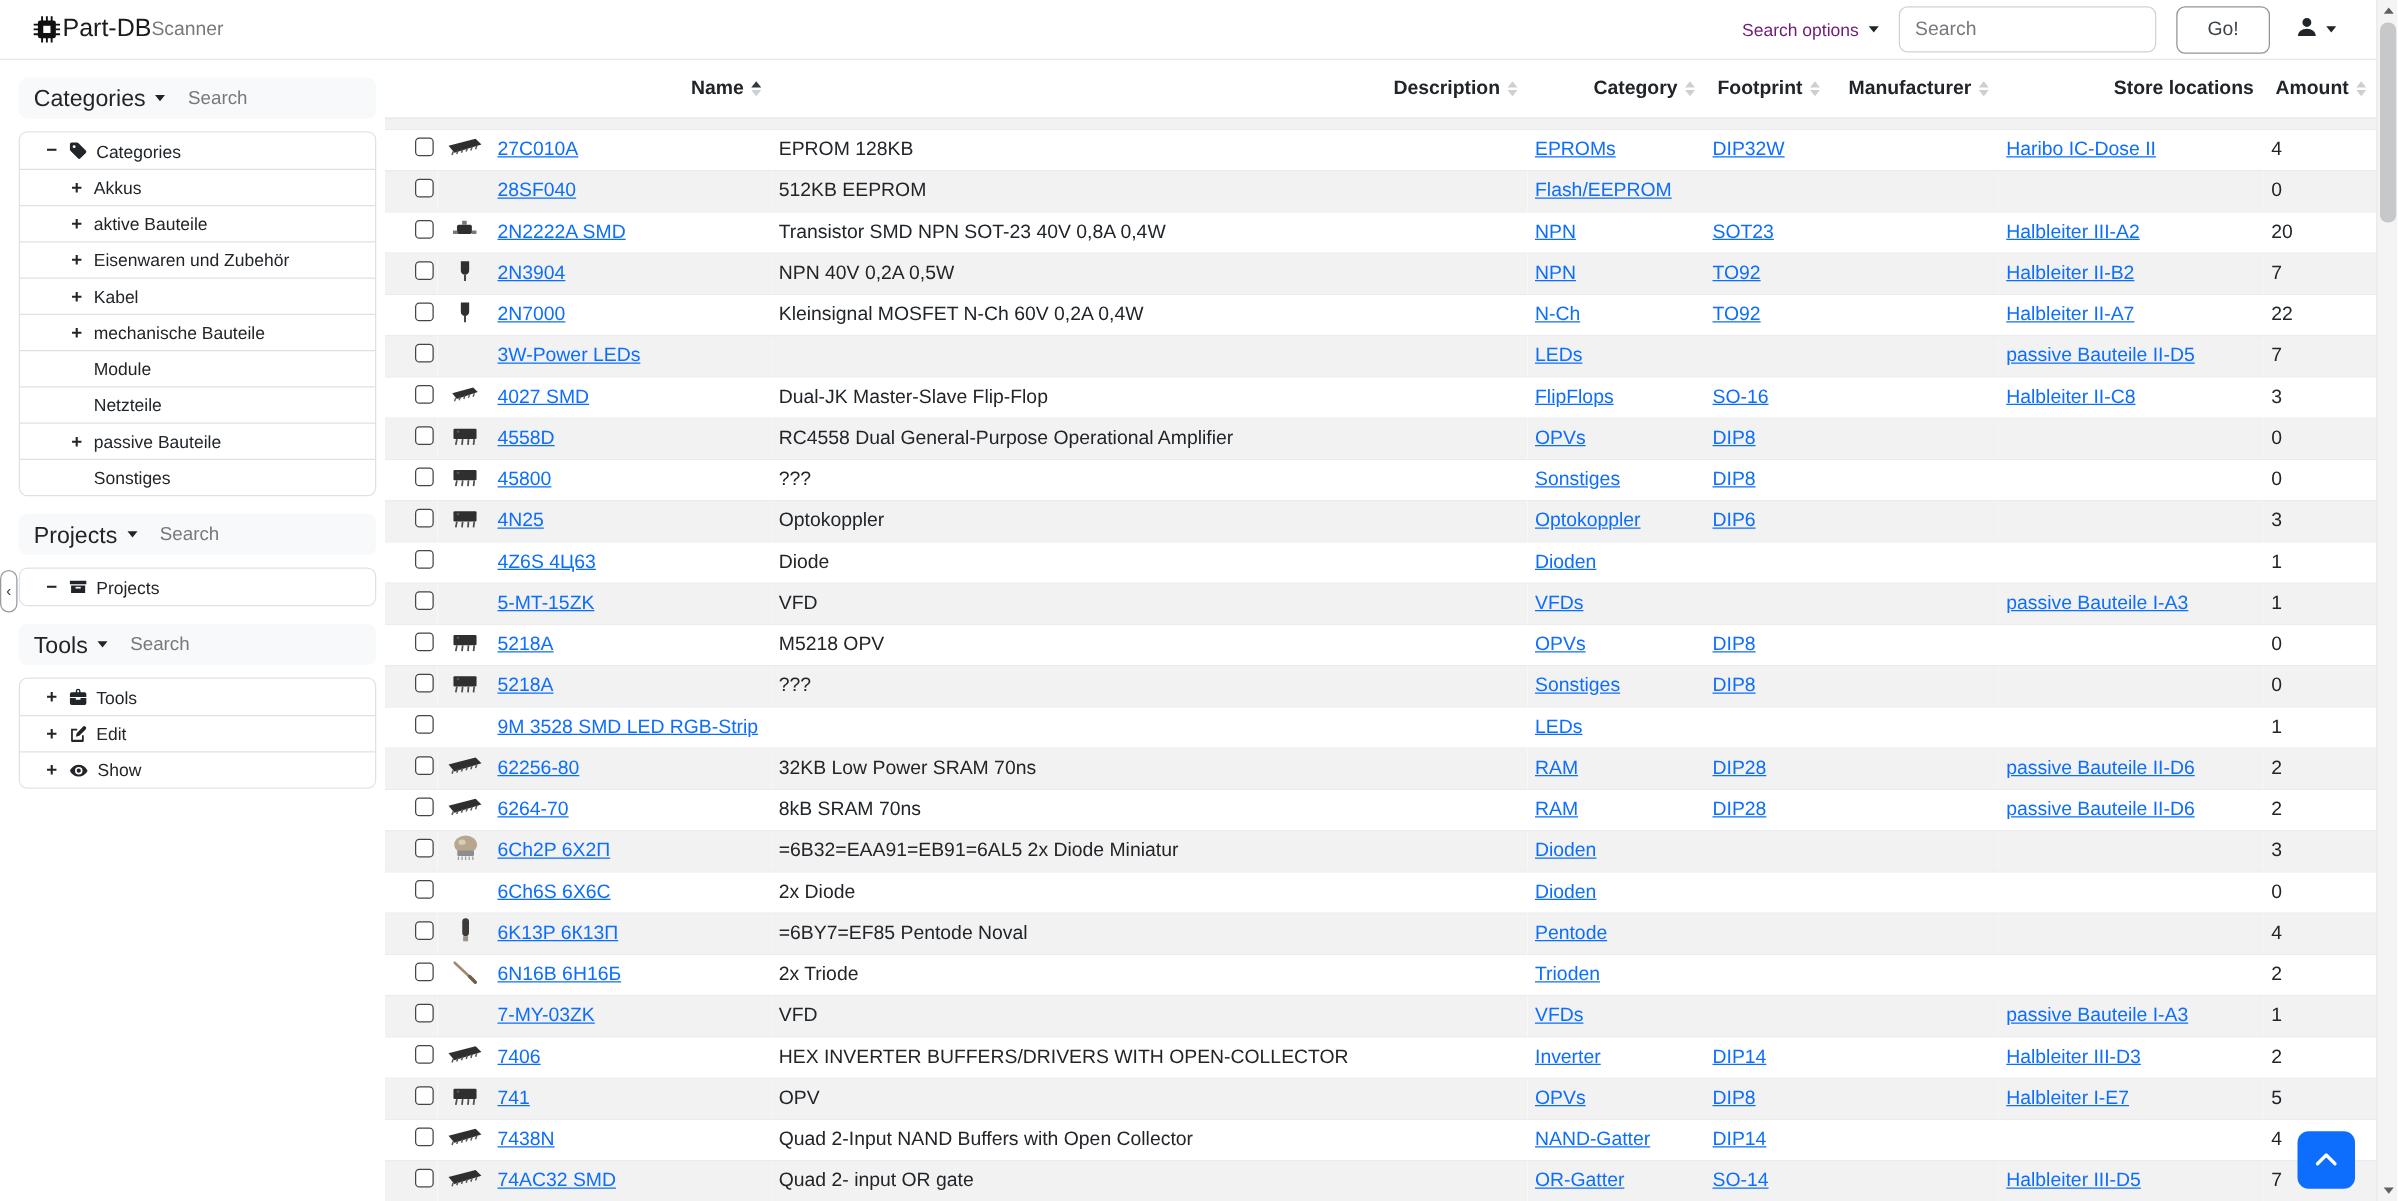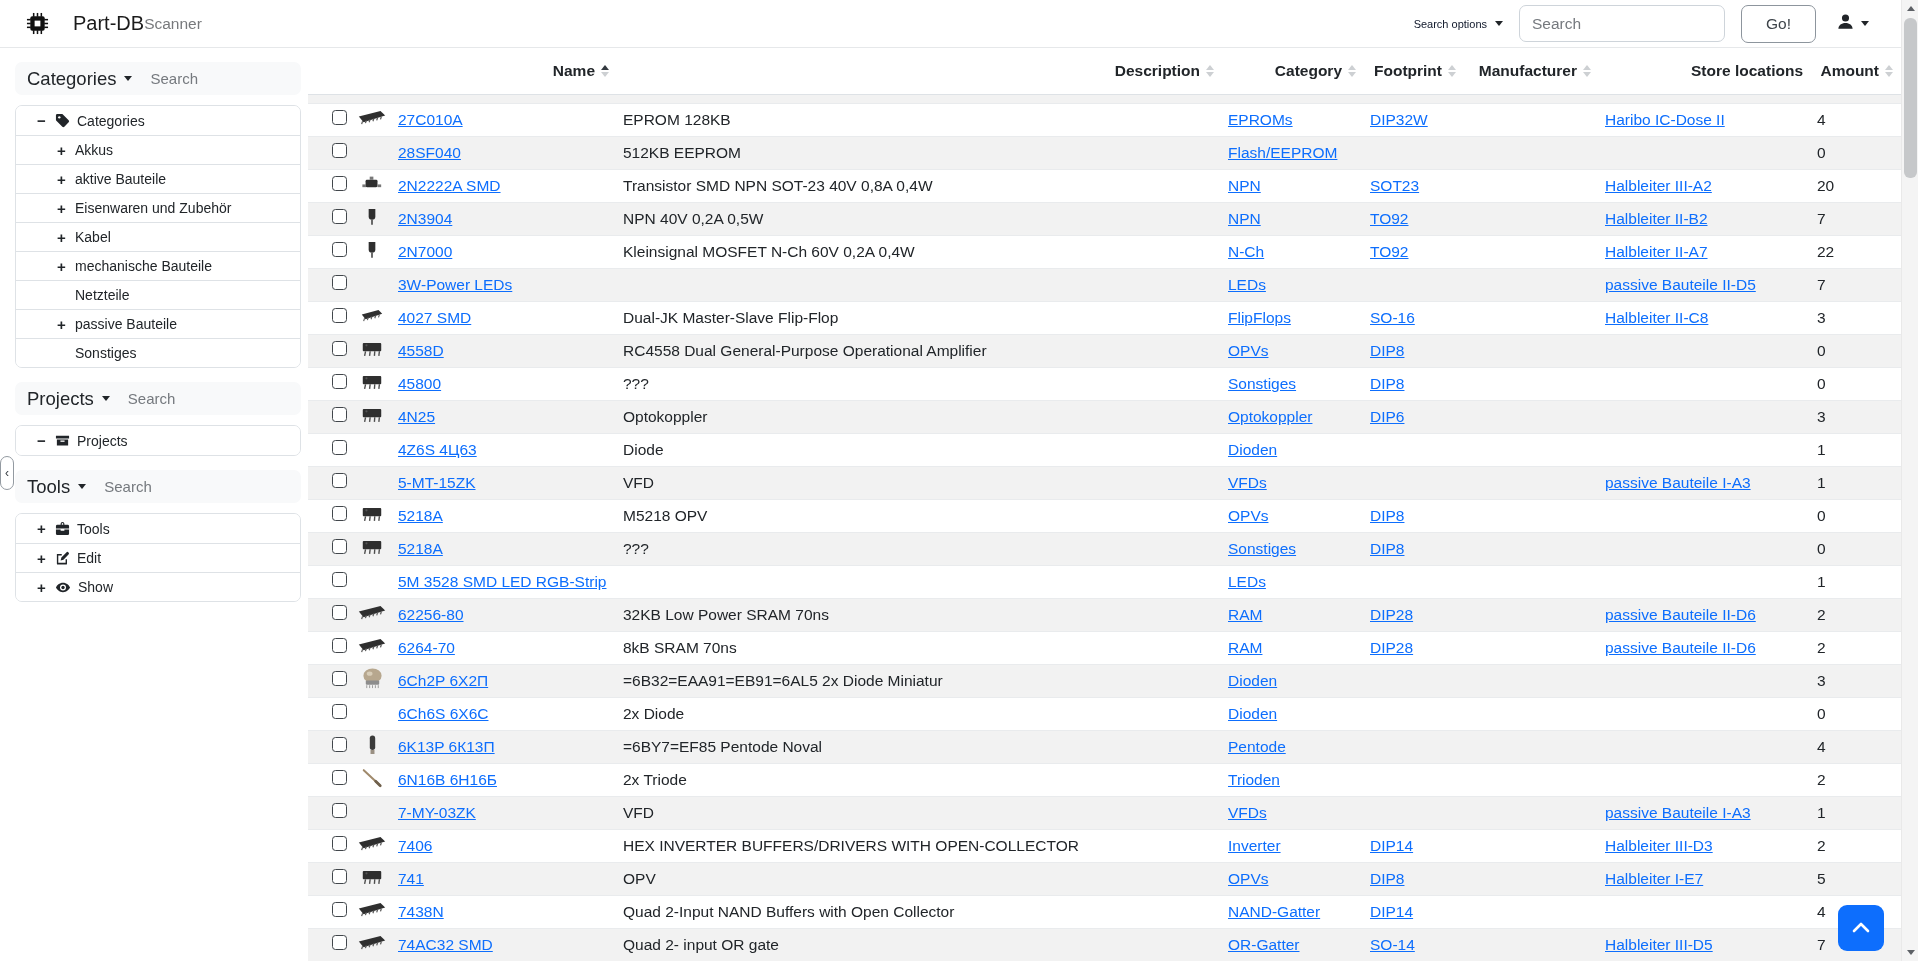--- a/index.html
+++ b/index.html
@@ -7,25 +7,25 @@
   body {
     width:1918px; height:961px; overflow:hidden; position:relative;
     font-family:"Liberation Sans", sans-serif; background:#fff; color:#212529;
   }
   
   .navbar {
     position:absolute; left:0; top:0; width:1901px; height:48px;
     display:flex; align-items:center; padding:0 14px 0 26px;
     background:#fff; border-bottom:1px solid #e6e8ea; z-index:10;
   }
-  .brand { display:flex; align-items:center; gap:24px; font-size:20px; color:#1b1b1b; cursor:pointer; }
+  .brand { display:flex; align-items:center; gap:1px; font-size:20px; color:#1b1b1b; cursor:pointer; }
   .brand svg { display:block; }
   .nav-scanner { font-size:15.5px; color:#77797c; cursor:pointer; text-decoration:none; }
   .nav-right { margin-left:auto; display:flex; align-items:center; gap:16px; padding-right:14px; }
-  .search-options { display:flex; align-items:center; gap:8px; font-size:11px; color:#0f172a; cursor:pointer; }
+  .search-options { display:flex; align-items:center; gap:8px; font-size:14px; color:#701a75; cursor:pointer; }
   .caret { width:0; height:0; border-left:4.5px solid transparent; border-right:4.5px solid transparent; border-top:5px solid #212529; display:inline-block; }
   .nav-search {
     width:206px; height:37px; border:1px solid #ced4da; border-radius:7px;
     font-size:15.5px; padding:0 12px; color:#212529; outline:none;
     font-family:"Liberation Sans", sans-serif;
   }
   .nav-search::placeholder { color:#75797e; }
   .go-btn {
     height:38px; padding:0 24px; font-size:15.5px; color:#3d4349;
     background:#fff; border:1px solid #8d959d; border-radius:7px; cursor:pointer;
@@ -188,20 +188,24 @@
         <span class="tgl">+</span>
         <span>Eisenwaren und Zubehör</span>
       </div>
       <div class="tree-item lvl1">
         <span class="tgl">+</span>
         <span>Kabel</span>
       </div>
       <div class="tree-item lvl1">
         <span class="tgl">+</span>
         <span>mechanische Bauteile</span>
+      </div>
+      <div class="tree-item lvl1">
+        <span class="tgl"></span>
+        <span>Module</span>
       </div>
       <div class="tree-item lvl1">
         <span class="tgl"></span>
         <span>Netzteile</span>
       </div>
       <div class="tree-item lvl1">
         <span class="tgl">+</span>
         <span>passive Bauteile</span>
       </div>
       <div class="tree-item lvl1">
@@ -604,21 +608,21 @@
           <td>???</td>
           <td><a>Sonstiges</a></td>
           <td><a>DIP8</a></td>
           <td></td>
           <td></td>
           <td>0</td>
         </tr>
         <tr>
           <td><span class="cb"></span></td>
           <td></td>
-          <td><a>5M 3528 SMD LED RGB-Strip</a></td>
+          <td><a>9M 3528 SMD LED RGB-Strip</a></td>
           <td></td>
           <td><a>LEDs</a></td>
           <td></td>
           <td></td>
           <td></td>
           <td>1</td>
         </tr>
         <tr>
           <td><span class="cb"></span></td>
           <td><span class="thumb">

